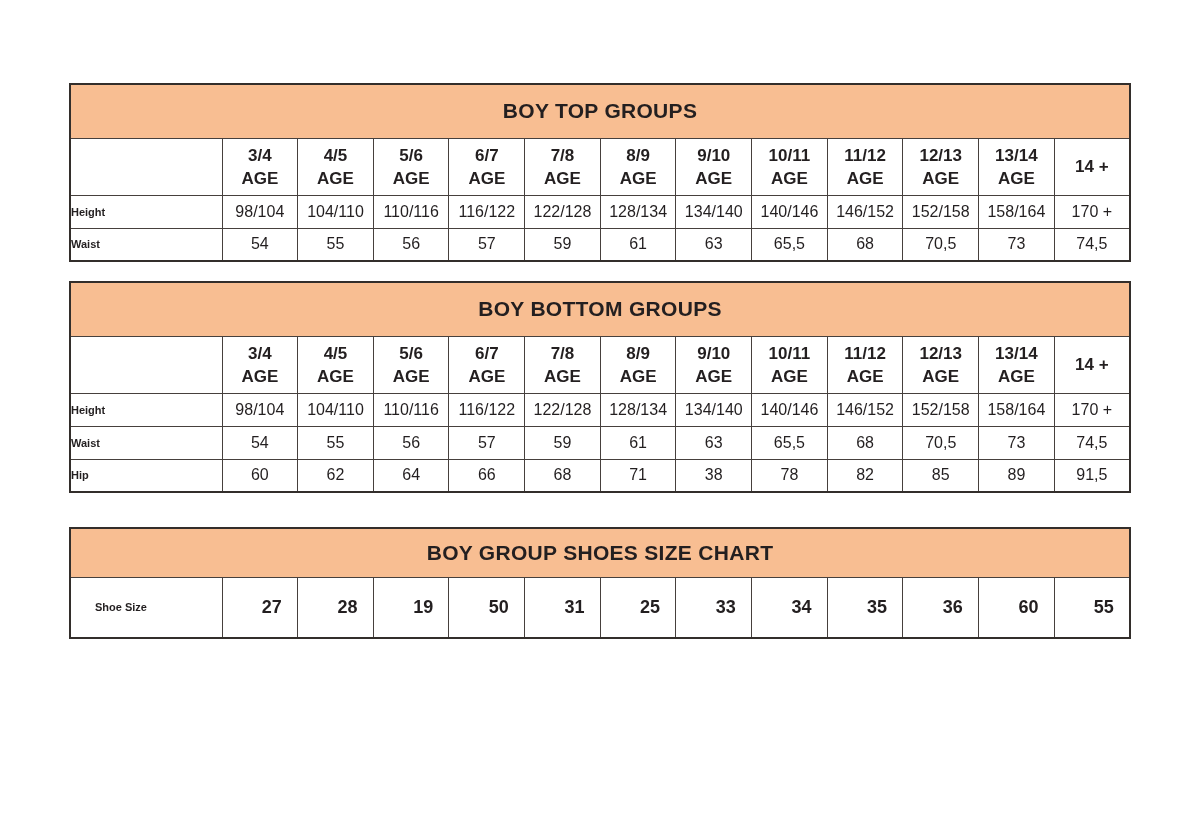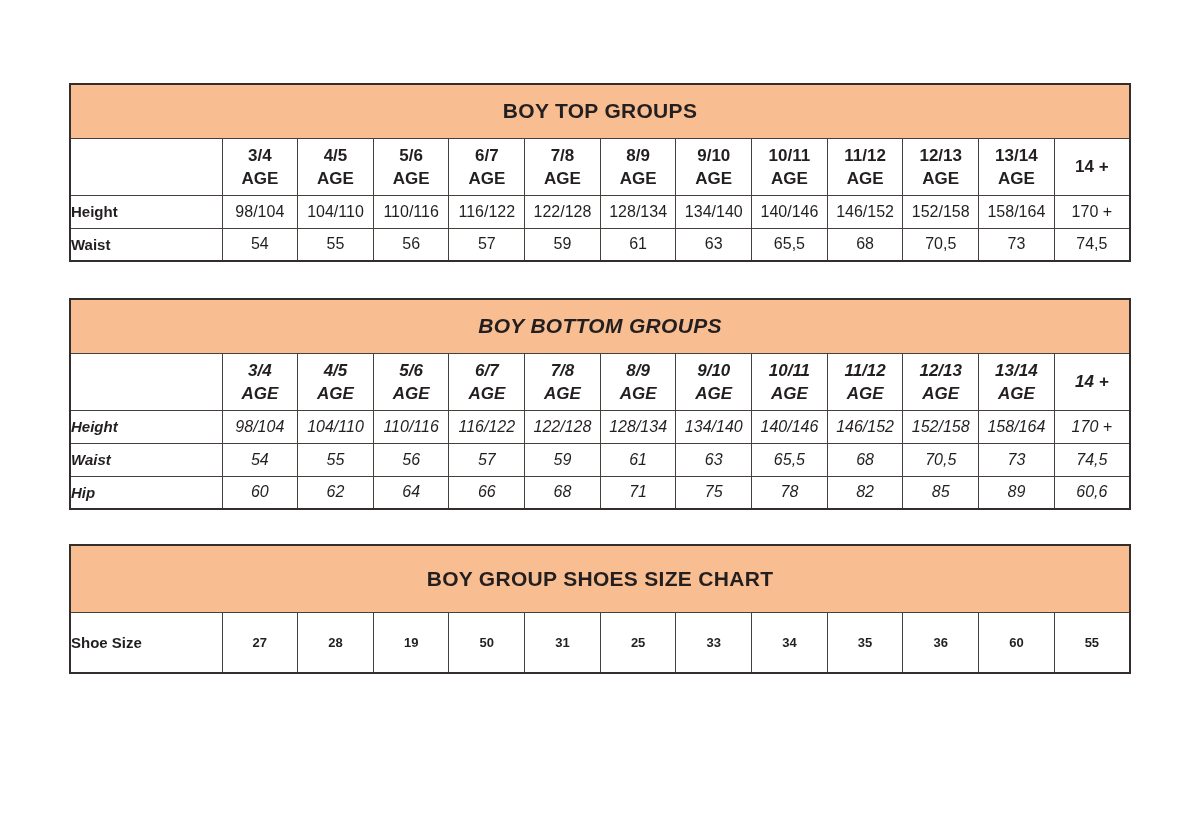--- a/index.html
+++ b/index.html
@@ -10,22 +10,22 @@
     font-family: "Liberation Sans", sans-serif;
     color: #231F20;
     overflow: hidden;
   }
   .page {
     position: absolute;
     top: 83px; left: 69px;
     width: 1062px;
   }
   section.chart-section { width: 1062px; }
-  section.gap-after-sm { margin-bottom: 36px; }
-  section.gap-after-lg { margin-bottom: 34px; font-style: italic; }
+  section.gap-after-sm { margin-bottom: 19px; }
+  section.gap-after-lg { margin-bottom: 34px; }
 
   table.size-table {
     width: 1062px;
     border-collapse: collapse;
     table-layout: fixed;
     border: 2px solid #332E2B;
   }
   .size-table th, .size-table td {
     border: 1px solid #46403D;
     padding: 0;
@@ -34,42 +34,42 @@
   col.col-label { width: 152px; }
 
   .title {
     height: 54px;
     background: #F8BE92;
     font-size: 21px;
     font-weight: bold;
     letter-spacing: 0.3px;
     text-align: center;
   }
-  .shoes .title { height: 67px; }
+  .shoes .title { height: 49px; }
 
   .colhead-row th { height: 57px; text-align: center; }
   .colhead { font-size: 17px; font-weight: bold; line-height: 23px; }
   .colhead .l2:empty { display: none; }
 
   .data-row th, .data-row td { height: 33px; }
   .rowlabel {
-    font-size: 15px;
+    font-size: 11px;
     font-weight: bold;
     text-align: left;
     padding-left: 13px;
   }
   .val {
     font-size: 16px;
     font-weight: normal;
     text-align: center;
   }
 
   
-  .shoes .data-row.emph th, .shoes .data-row.emph td { height: 61px; }
-  .shoes .data-row.emph .val { font-size: 13px; font-weight: bold; }
+  .shoes .data-row.emph th, .shoes .data-row.emph td { height: 61px; padding-left: 24px; }
+  .shoes .data-row.emph .val { font-size: 18px; font-weight: bold; }
   .shoes .data-row:not(.emph) th, .shoes .data-row:not(.emph) td { height: 37px; }
 </style>
 </head>
 <body>
 
 <main class="page">
   <section class="chart-section gap-after-sm">
       <table class="size-table">
         <colgroup>
           <col class="col-label">
@@ -275,26 +275,26 @@
             <td class="val">74,5</td>
           </tr>
           <tr class="data-row">
             <th class="rowlabel">Hip</th>
             <td class="val">60</td>
             <td class="val">62</td>
             <td class="val">64</td>
             <td class="val">66</td>
             <td class="val">68</td>
             <td class="val">71</td>
-            <td class="val">75</td>
+            <td class="val">38</td>
             <td class="val">78</td>
             <td class="val">82</td>
             <td class="val">85</td>
             <td class="val">89</td>
-            <td class="val">60,6</td>
+            <td class="val">91,5</td>
           </tr>
         </tbody>
       </table>
     </section>
   <section class="chart-section shoes">
       <table class="size-table">
         <colgroup>
           <col class="col-label">
           <col>
           <col>

